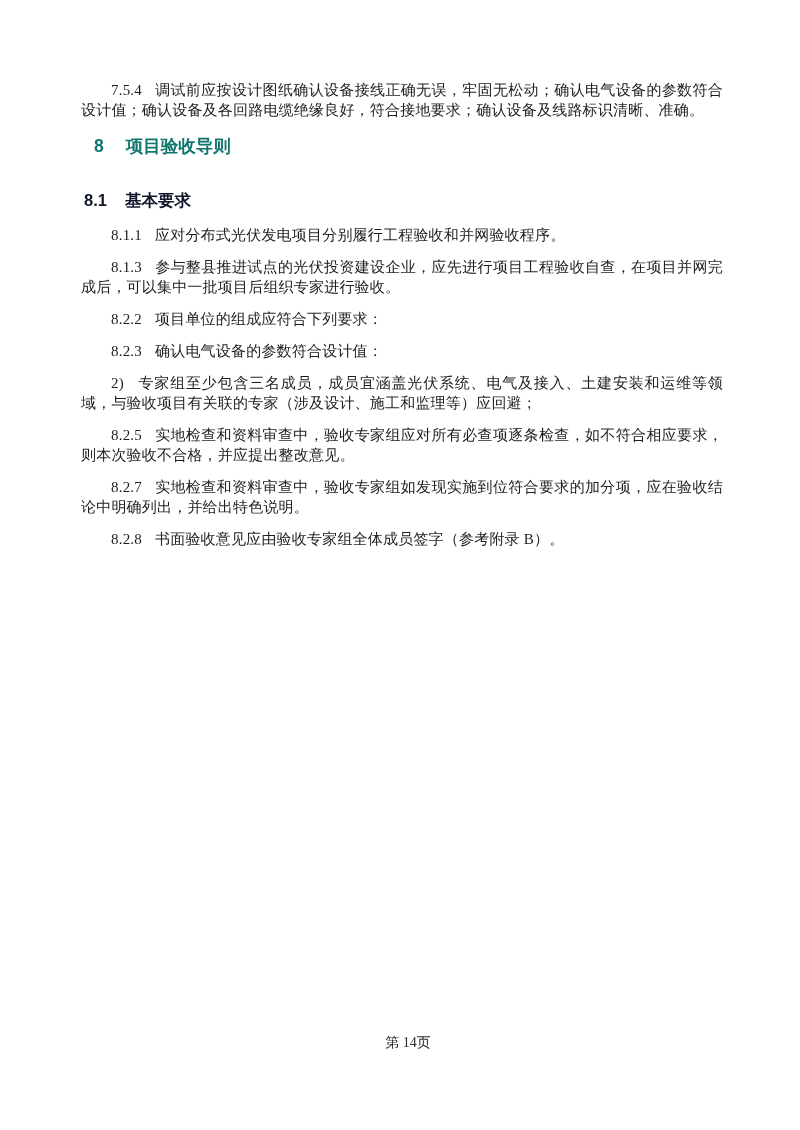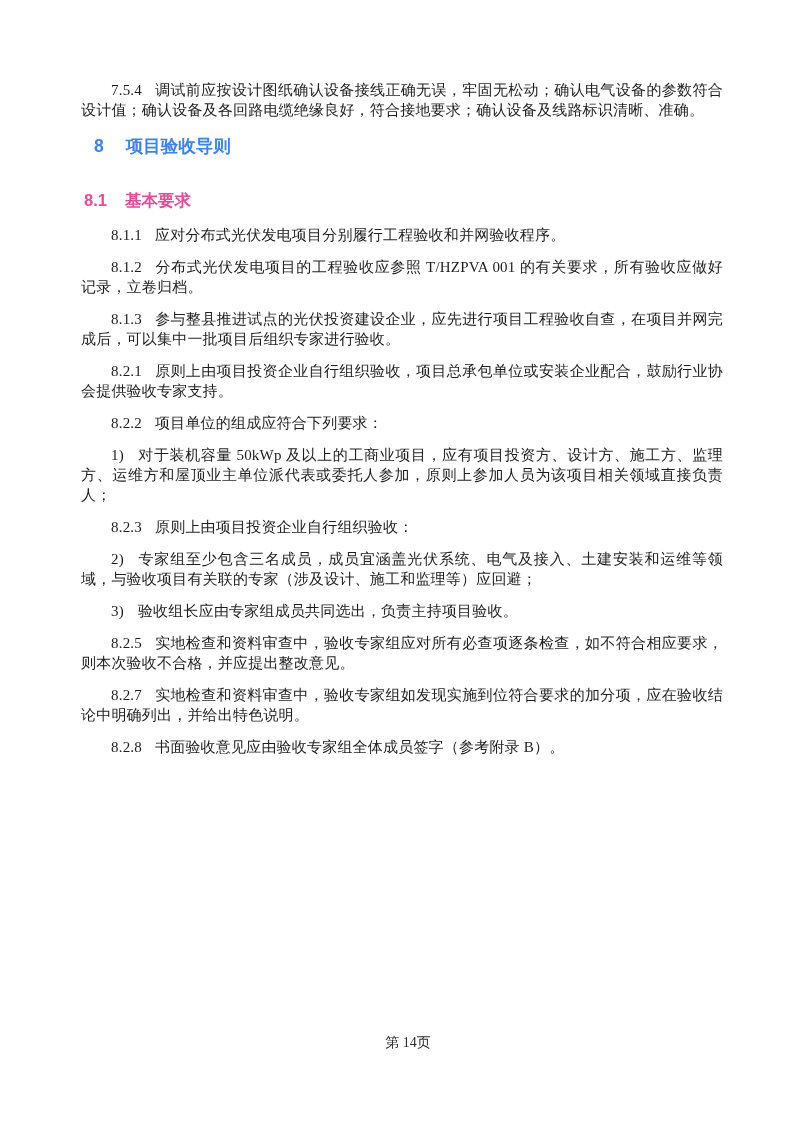--- a/index.html
+++ b/index.html
@@ -37,32 +37,32 @@
   .clause .c-num { margin-right: 13px; white-space: nowrap; }
   .item   .c-num { margin-right: 14px; white-space: nowrap; }
 
   .h1 {
     font-family: "Liberation Sans", "DejaVu Sans", sans-serif;
     font-weight: bold;
     font-size: 17.5px;
     line-height: 22px;
     margin: 15px 0 32px;
     padding-left: 13px;
-    color: #3b82f6;
+    color: #0f766e;
   }
   .h1 .c-num { margin-right: 22px; }
 
   .h2 {
     font-family: "Liberation Sans", "DejaVu Sans", sans-serif;
     font-weight: bold;
     font-size: 16.5px;
     line-height: 22px;
     margin: 16px 0 14px;
     padding-left: 3px;
-    color: #ec4899;
+    color: #0f172a;
   }
   .h2 .c-num { margin-right: 18px; }
 
   .footer {
     position: absolute;
     top: 1034px;
     left: 16px;
     right: 0;
     text-align: center;
     font-size: 14px;
@@ -71,28 +71,24 @@
 </style>
 </head>
 <body>
 
 <div class="page">
   <div class="content" id="doc-content">
       <p class="clause"><span class="c-num">7.5.4</span><span class="c-text">调试前应按设计图纸确认设备接线正确无误，牢固无松动；确认电气设备的参数符合设计值；确认设备及各回路电缆绝缘良好，符合接地要求；确认设备及线路标识清晰、准确。</span></p>
       <div class="h1"><span class="c-num">8</span><span class="c-text">项目验收导则</span></div>
       <div class="h2"><span class="c-num">8.1</span><span class="c-text">基本要求</span></div>
       <p class="clause"><span class="c-num">8.1.1</span><span class="c-text">应对分布式光伏发电项目分别履行工程验收和并网验收程序。</span></p>
-      <p class="clause"><span class="c-num">8.1.2</span><span class="c-text">分布式光伏发电项目的工程验收应参照 T/HZPVA 001 的有关要求，所有验收应做好记录，立卷归档。</span></p>
       <p class="clause"><span class="c-num">8.1.3</span><span class="c-text">参与整县推进试点的光伏投资建设企业，应先进行项目工程验收自查，在项目并网完成后，可以集中一批项目后组织专家进行验收。</span></p>
-      <p class="clause"><span class="c-num">8.2.1</span><span class="c-text">原则上由项目投资企业自行组织验收，项目总承包单位或安装企业配合，鼓励行业协会提供验收专家支持。</span></p>
       <p class="clause"><span class="c-num">8.2.2</span><span class="c-text">项目单位的组成应符合下列要求：</span></p>
-      <p class="item"><span class="c-num">1)</span><span class="c-text">对于装机容量 50kWp 及以上的工商业项目，应有项目投资方、设计方、施工方、监理方、运维方和屋顶业主单位派代表或委托人参加，原则上参加人员为该项目相关领域直接负责人；</span></p>
-      <p class="clause"><span class="c-num">8.2.3</span><span class="c-text">原则上由项目投资企业自行组织验收：</span></p>
+      <p class="clause"><span class="c-num">8.2.3</span><span class="c-text">确认电气设备的参数符合设计值：</span></p>
       <p class="item"><span class="c-num">2)</span><span class="c-text">专家组至少包含三名成员，成员宜涵盖光伏系统、电气及接入、土建安装和运维等领域，与验收项目有关联的专家（涉及设计、施工和监理等）应回避；</span></p>
-      <p class="item"><span class="c-num">3)</span><span class="c-text">验收组长应由专家组成员共同选出，负责主持项目验收。</span></p>
       <p class="clause"><span class="c-num">8.2.5</span><span class="c-text">实地检查和资料审查中，验收专家组应对所有必查项逐条检查，如不符合相应要求，则本次验收不合格，并应提出整改意见。</span></p>
       <p class="clause"><span class="c-num">8.2.7</span><span class="c-text">实地检查和资料审查中，验收专家组如发现实施到位符合要求的加分项，应在验收结论中明确列出，并给出特色说明。</span></p>
       <p class="clause"><span class="c-num">8.2.8</span><span class="c-text">书面验收意见应由验收专家组全体成员签字（参考附录 B）。</span></p>
     </div>
   <div class="footer">
     <span>第 14页</span>
   </div>
 </div>
 
 </body></html>

